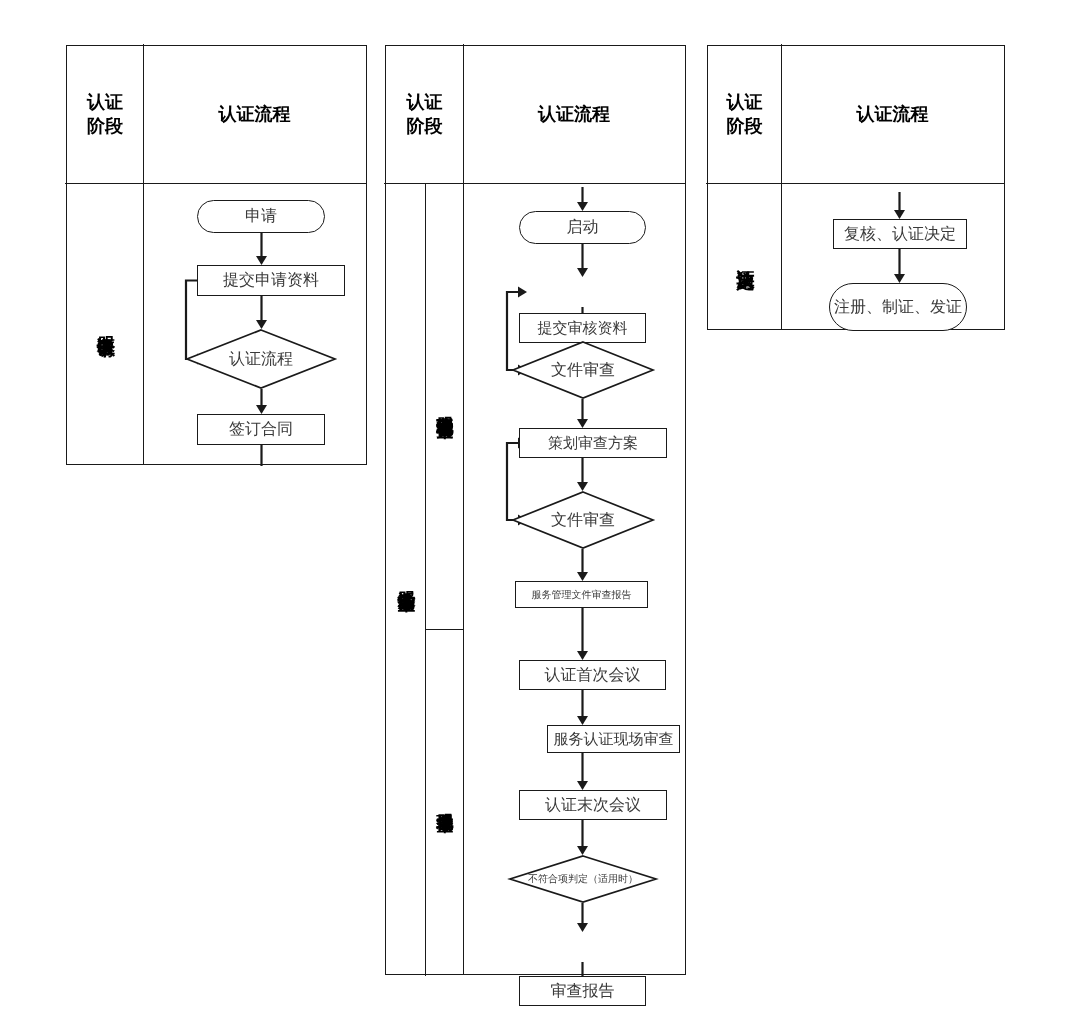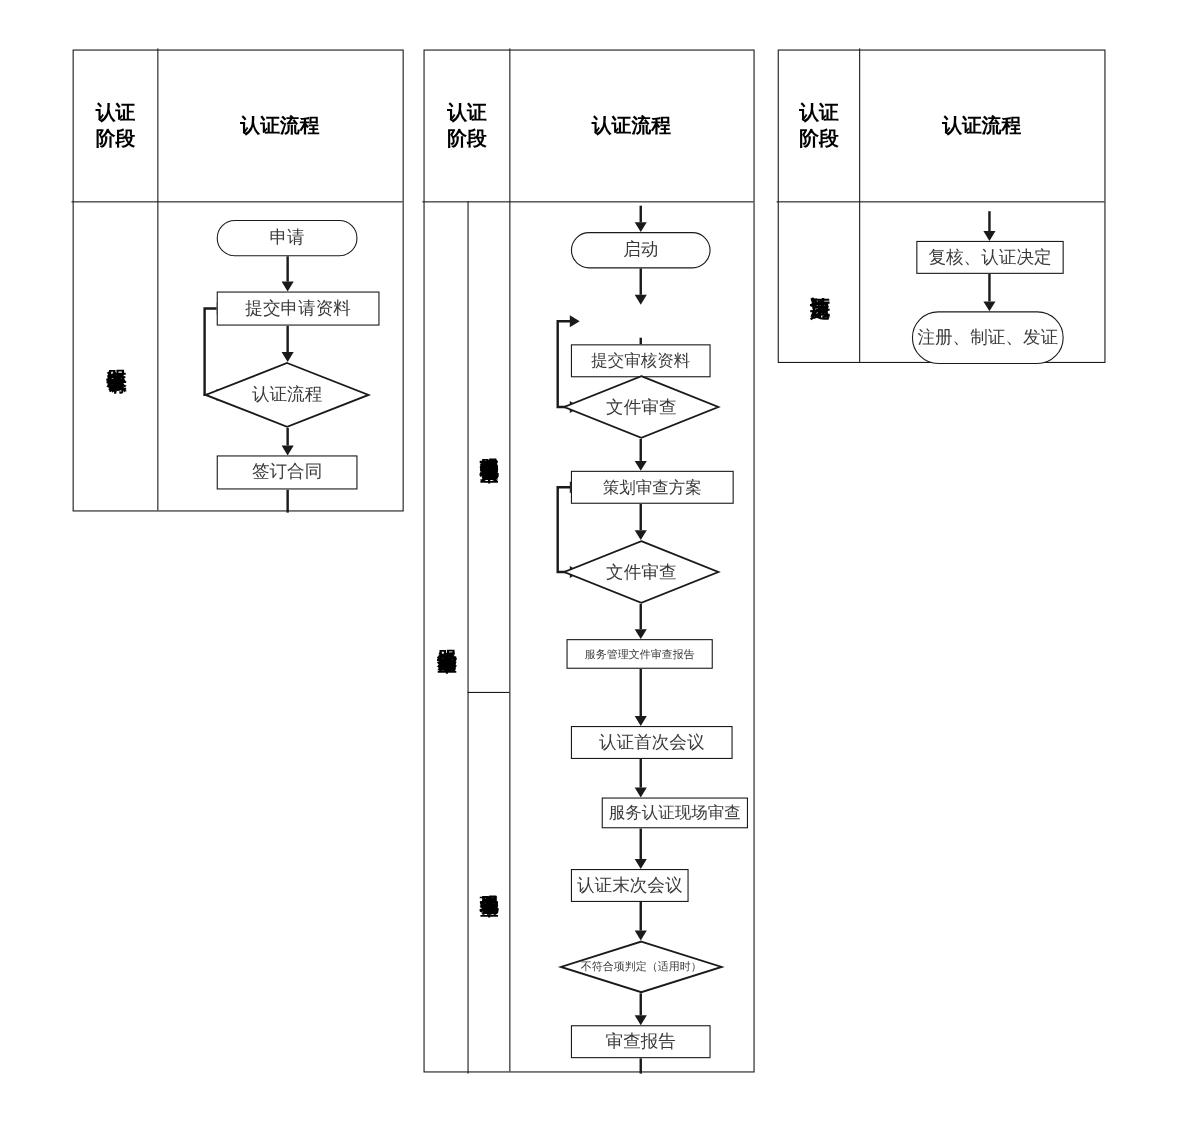--- a/index.html
+++ b/index.html
@@ -213,30 +213,30 @@
   </svg>
   <div class="dtext f16">文件审查</div>
 </div>
 
 <div class="node rect f13" style="left:515px; top:581px; width:133px; height:27px;">服务管理文件审查报告</div>
 
 <div class="node rect f16" style="left:519px; top:660px; width:147px; height:30px;">认证首次会议</div>
 
 <div class="node rect f15" style="left:515px; top:725px; width:133px; height:28px;margin-left:32px;">服务认证现场审查</div>
 
-<div class="node rect f16" style="left:519px; top:790px; width:107px; height:30px;">认证末次会议</div>
+<div class="node rect f16" style="left:519px; top:790px; width:148px; height:30px;">认证末次会议</div>
 
 <div class="diamond" style="left:509px; top:855px; width:148px; height:48px;">
   <svg width="148" height="48" viewBox="0 0 148 48">
     <polygon points="74,1 147,24 74,47 1,24" fill="#ffffff" stroke="#1a1a1a" stroke-width="1.7"></polygon>
   </svg>
   <div class="dtext f10">不符合项判定（适用时）</div>
 </div>
 
-<div class="node rect f16" style="left:519px; top:932px; width:127px; height:30px;">审查报告</div>
+<div class="node rect f16" style="left:519px; top:976px; width:127px; height:30px;">审查报告</div>
 
 <div class="conn" style="left:573px; top:187px;">
   <svg width="20" height="26">
     <line x1="9.5" y1="0" x2="9.5" y2="15" stroke="#1a1a1a" stroke-width="2.2"></line>
     <polygon points="4,15 15,15 9.5,24" fill="#1a1a1a"></polygon>
   </svg>
 </div>
 
 <div class="conn" style="left:573px; top:244px;">
   <svg width="20" height="35">

